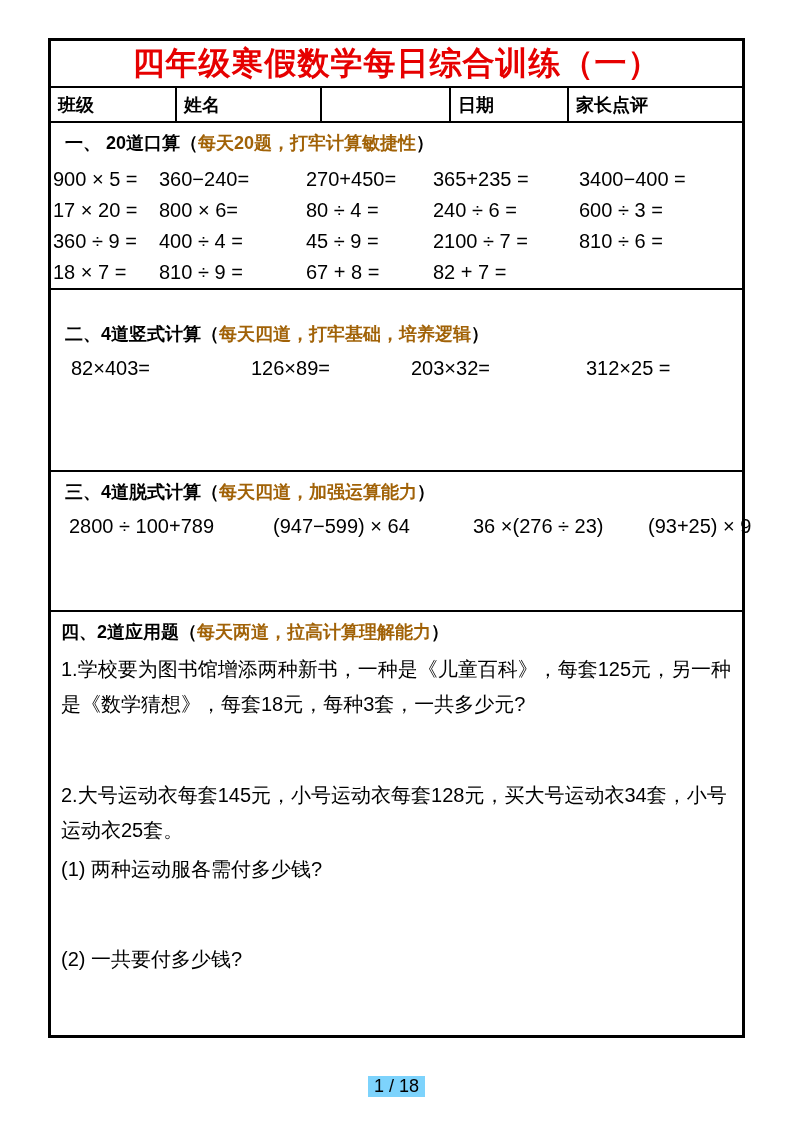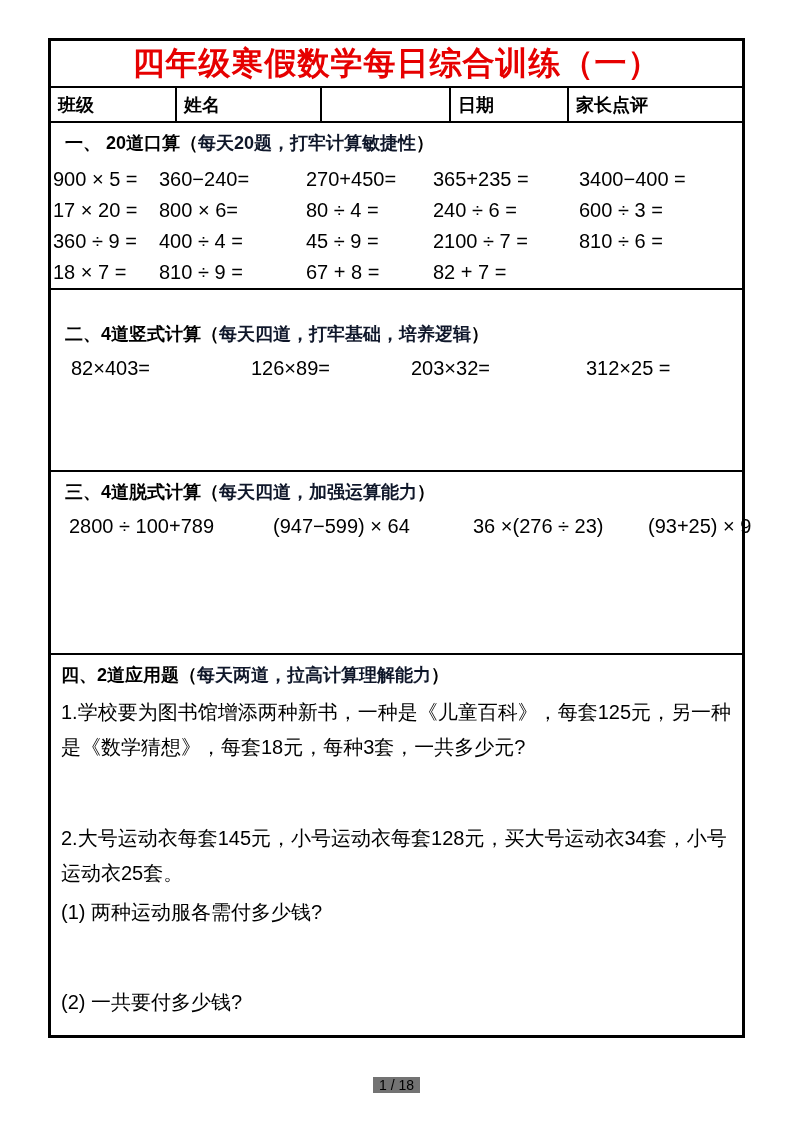--- a/index.html
+++ b/index.html
@@ -29,28 +29,28 @@
     display: flex; align-items: center; padding-left: 7px;
   }
   .info-cell.c1 { width: 126px; }
   .info-cell.c2 { width: 145px; }
   .info-cell.c3 { width: 129px; }
   .info-cell.c4 { width: 118px; }
   .info-cell.c5 { flex: 1; border-right: none; }
   .section { position: relative; border-bottom: 2px solid #000; }
   .sec-oral { height: 167px; }
   .sec-vertical { height: 158px; margin-top: 24px; }
-  .sec-stepwise { height: 183px; }
+  .sec-stepwise { height: 140px; }
   .sec-word { height: 402px; border-bottom: none; }
   .sec-header {
     padding: 8px 0 0 14px; font-size: 18px; font-weight: bold;
     white-space: nowrap;
   }
   .sec-word .sec-header { position: absolute; top: 8px; left: 0; padding: 0 0 0 10px; }
-  .note { color: #0f172a; }
+  .note { color: #a16207; }
   .paren { color: #000; }
   .oral-grid {
     display: grid;
     grid-template-columns: 106px 147px 127px 146px 1fr;
     padding-left: 2px; margin-top: 9px;
     font-size: 20px;
   }
   .oral-cell { height: 31px; line-height: 31px; white-space: nowrap; }
   .vert-row {
     display: grid; grid-template-columns: 180px 160px 175px 1fr;
@@ -67,22 +67,22 @@
   }
   .wp1 { top: 40px; }
   .wp2 { top: 166px; }
   .wq1 { top: 240px; }
   .wq2 { top: 330px; }
   .page-footer {
     position: absolute; left: 0; right: 0; top: 1076px;
     text-align: center;
   }
   .page-num {
-    display: inline-block; background: #737373;
-    font-size: 14px; padding: 0 6px; color: #000;
+    display: inline-block; background: #7dd3fc;
+    font-size: 18px; padding: 0 6px; color: #000;
   }
 </style>
 </head>
 <body>
 
 <div class="sheet">
 
   <div class="title-row">
     <div class="title">四年级寒假数学每日综合训练（一）</div>
   </div>

